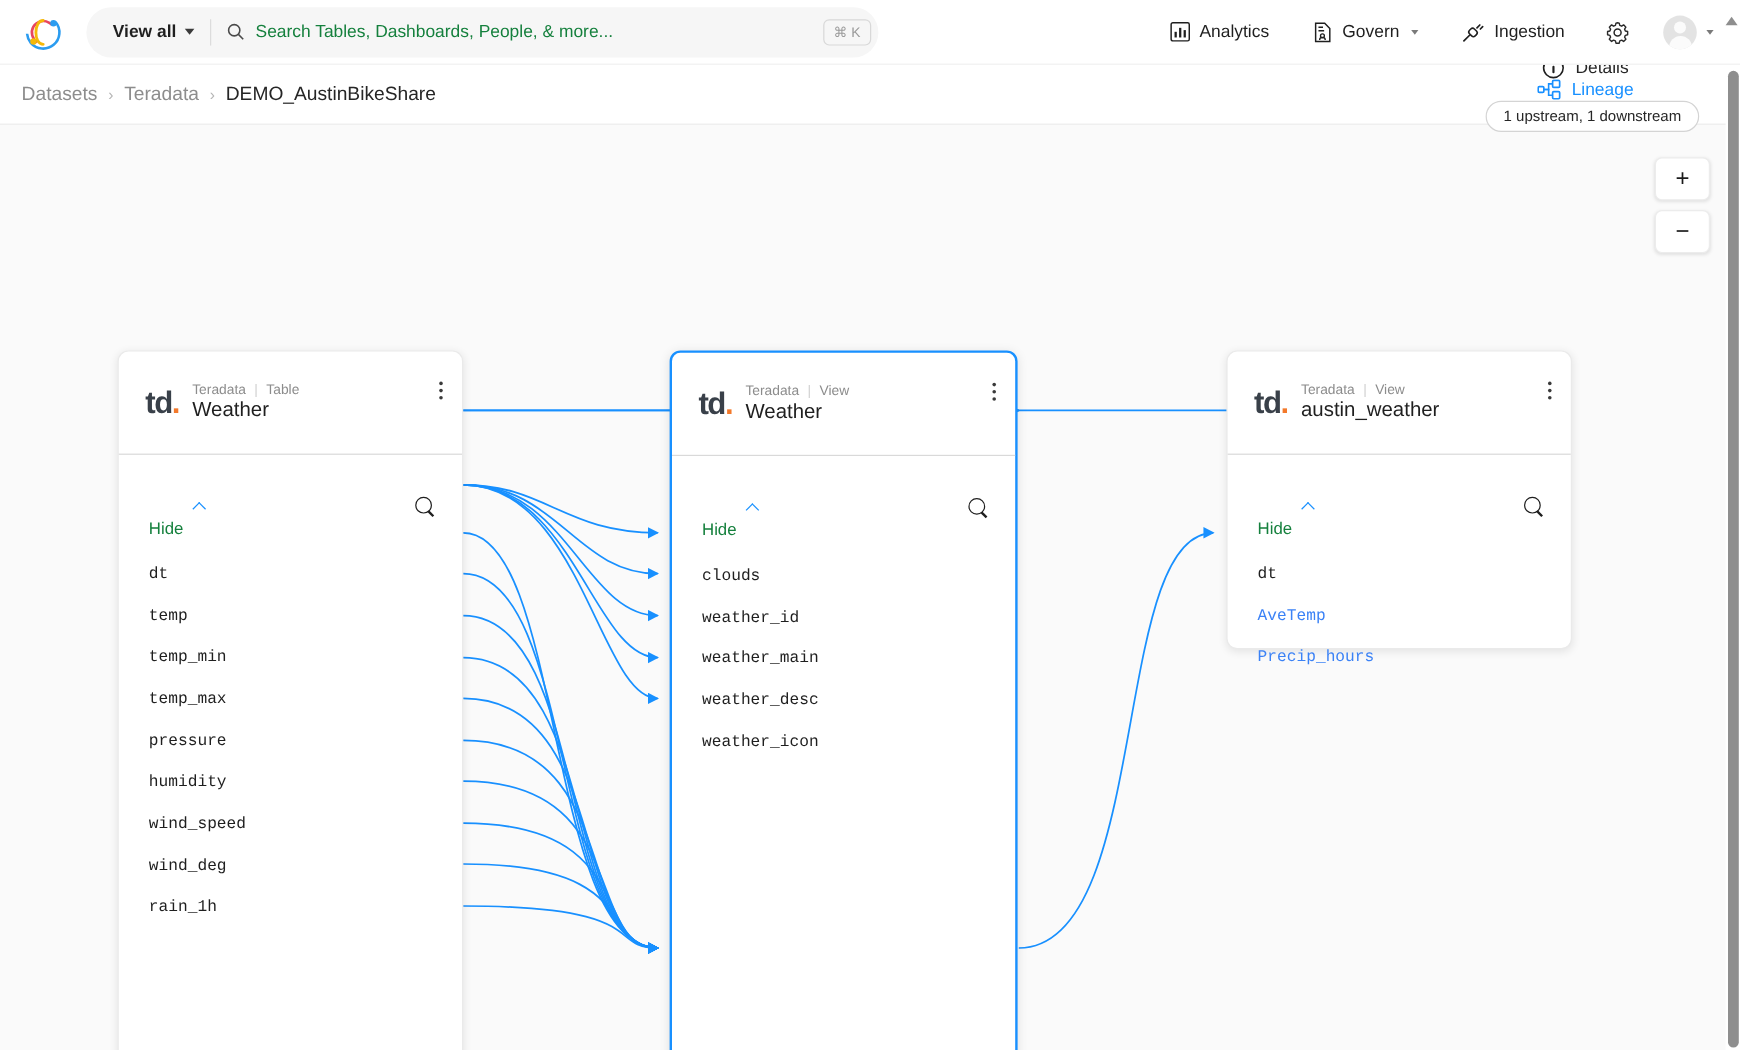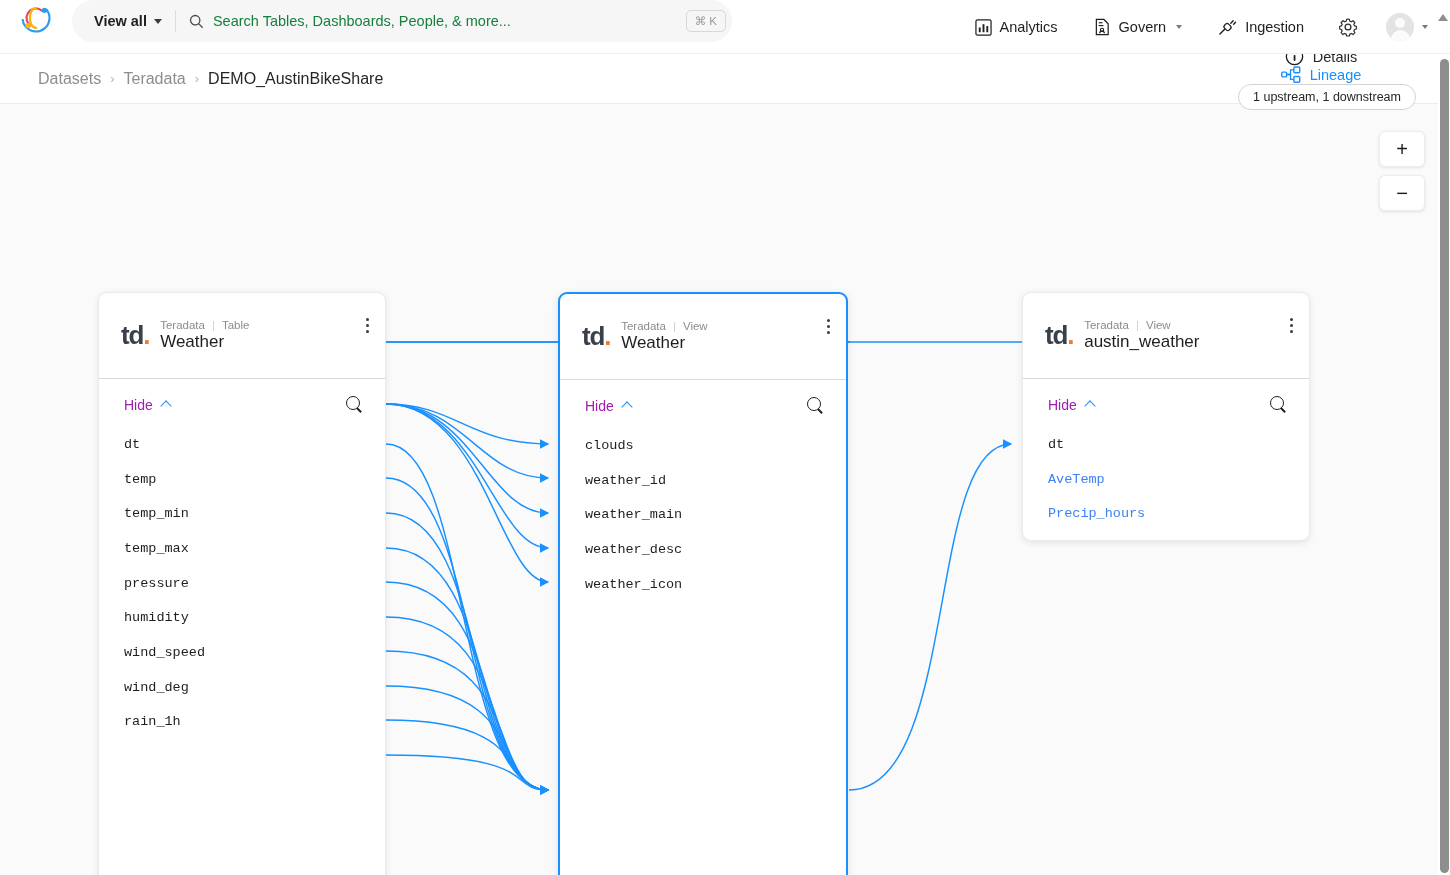--- a/index.html
+++ b/index.html
@@ -8,21 +8,21 @@
     font-family: "Liberation Sans", sans-serif;
     background: #ffffff;
     overflow: hidden;
   }
   .app { position: relative; width: 1450px; height: 875px; }
 
   
   .topnav {
     position: absolute; top: 0; left: 0; width: 1450px; height: 54px;
     background: #ffffff;
-    display: flex; align-items: flex-start;
+    display: flex; align-items: center;
     border-bottom: 1px solid #f0f0f0;
     z-index: 30;
   }
   .logo-wrap {
     width: 72px; display: flex; align-items: center; justify-content: center;
   }
   .searchbar {
     display: flex; align-items: center;
     width: 660px; height: 42px;
     background: #f6f6f6; border-radius: 21px;
@@ -78,21 +78,21 @@
     content: ""; position: absolute; left: 4.5px; top: 17px;
     width: 19px; height: 15px; border-radius: 10px 10px 0 0; background: #fbfbfb;
   }
 
   
   .crumbbar {
     position: absolute; top: 54px; left: 0; width: 1450px; height: 50px;
     background: #ffffff; border-bottom: 1px solid #ebebeb;
     display: flex; align-items: center; z-index: 25;
   }
-  .crumbs { display: flex; align-items: center; gap: 9px; padding-left: 18px; margin-left: 20px; }
+  .crumbs { display: flex; align-items: center; gap: 9px; padding-left: 18px; }
   .crumb { font-size: 16px; color: #8d8d8d; cursor: pointer; }
   .crumb.active { color: #262626; }
   .crumb-sep { font-size: 13px; color: #b5b5b5; }
   .crumb-right {
     margin-left: auto; display: flex; align-items: center; gap: 0px;
     padding-right: 34px;
     flex-direction: column;
   }
   .cr-item {
     display: flex; align-items: center; gap: 9px;
@@ -148,21 +148,21 @@
   .kebab {
     position: absolute; right: 16px; top: 25px;
     display: flex; flex-direction: column; gap: 3px; cursor: pointer;
   }
   .kebab i { width: 3px; height: 3px; border-radius: 50%; background: #3a3a3a; display: block; }
 
   .node-body { padding: 0 0 0 0; }
   .hiderow {
     display: flex; align-items: center; padding: 17px 22px 0 25px; position: relative;
   }
-  .hide-lbl { font-size: 14px; color: #a21caf; cursor: pointer; }
+  .hide-lbl { font-size: 14px; color: #15803d; cursor: pointer; margin-top: 36px; }
   .chev-up {
     width: 8px; height: 8px; border-left: 1.6px solid #1890ff; border-top: 1.6px solid #1890ff;
     transform: rotate(45deg); margin-left: 9px; margin-top: 3px;
   }
   .mag {
     margin-left: auto; width: 17px; height: 17px; position: relative; cursor: pointer;
   }
   .mag::before {
     content: ""; position: absolute; left: 0; top: 0;
     width: 12px; height: 12px; border: 1.7px solid #1f1f1f; border-radius: 50%;

